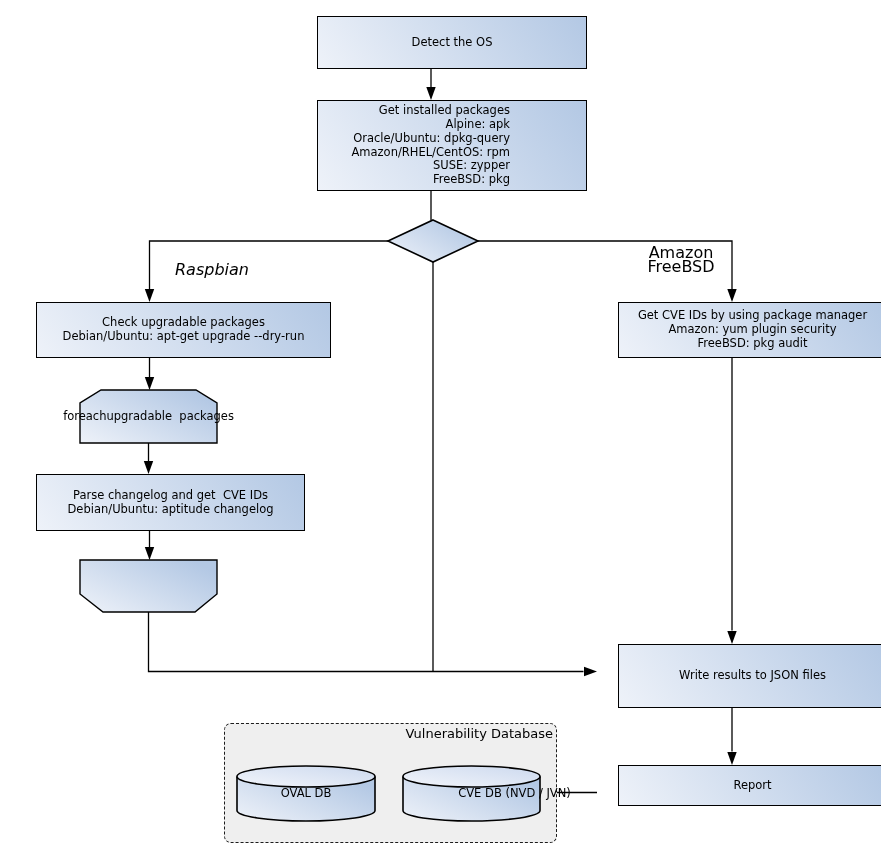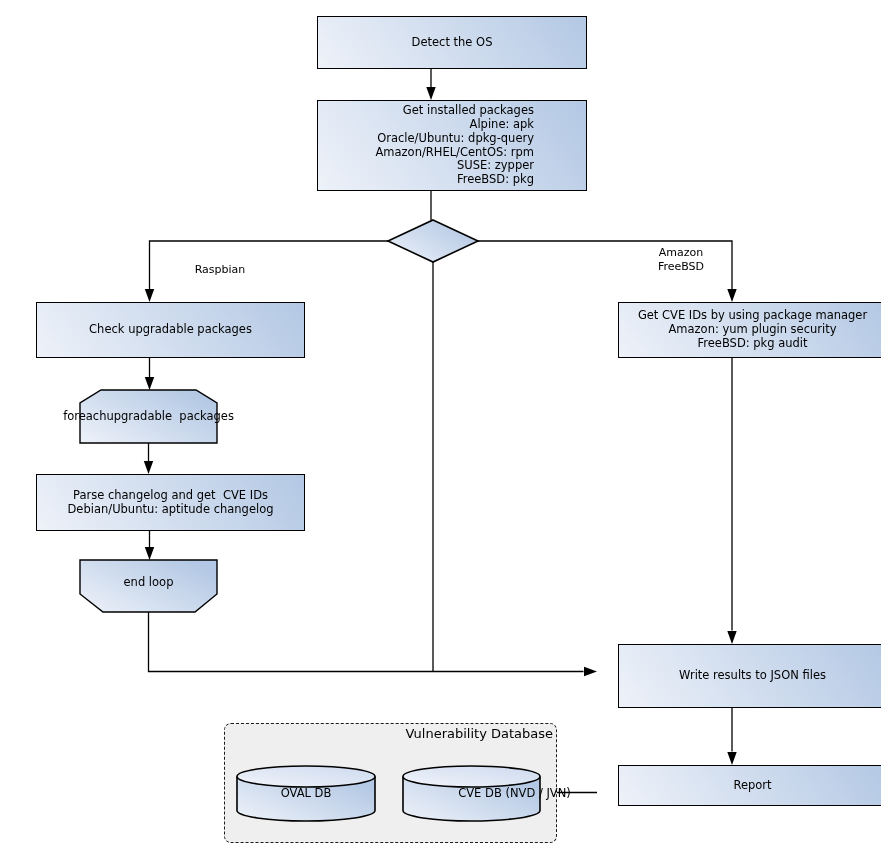--- a/index.html
+++ b/index.html
@@ -14,26 +14,26 @@
     font-family:"DejaVu Sans","Liberation Sans",sans-serif;color:#000;
   }
   svg.layer{position:absolute;left:0;top:0;width:881px;height:857px;}
   .node{
     position:absolute;box-sizing:border-box;
     border:1.5px solid var(--stroke);
     background:linear-gradient(55deg,var(--node-light) 0%,var(--node-dark) 100%);
     display:flex;flex-direction:column;justify-content:center;align-items:center;margin-left:21px;
   }
   .node .ln,.shape-label .ln{white-space:pre;font-size:11.5px;line-height:13.8px;}
-  .node.align-right{align-items:flex-end;padding-right:52px;}
+  .node.align-right{align-items:flex-end;padding-right:76px;}
   .shape-label{
     position:absolute;display:flex;flex-direction:row;
     justify-content:center;align-items:center;text-align:center;
   }
-  .edge-label{position:absolute;font-size:11px;line-height:14px;}
+  .edge-label{position:absolute;font-size:16px;line-height:14px;}
   .edge-label .ln{white-space:pre;}
   .vuln{
     position:absolute;left:224px;top:723px;width:333px;height:120px;
     box-sizing:border-box;border:1.6px dashed #1c1c1c;border-radius:7px;
     background:var(--container-bg);
   }
   .vuln-title{position:absolute;left:224px;top:726px;width:329px;text-align:right;font-size:13px;}
   .cyl-label{position:absolute;font-size:11.5px;text-align:center;white-space:pre;}
 </style>
 </head>
@@ -105,22 +105,23 @@
 
   <div class="node align-right" style="left:296px;top:100px;width:270px;height:91px;">
     <div class="ln">Get installed packages</div>
     <div class="ln">Alpine: apk</div>
     <div class="ln">Oracle/Ubuntu: dpkg-query</div>
     <div class="ln">Amazon/RHEL/CentOS: rpm</div>
     <div class="ln">SUSE: zypper</div>
     <div class="ln">FreeBSD: pkg</div>
   </div>
 
-  <div class="node" style="left:15px;top:302px;width:269px;height:56px;text-align:center;">
+  <div class="node" style="left:15px;top:302px;width:295px;height:56px;text-align:center;">
     <div class="ln">Check upgradable packages</div>
+    <div class="ln">Debian/Ubuntu: apt-get upgrade --dry-run</div>
   </div>
 
   <div class="node" style="left:597px;top:302px;width:269px;height:56px;">
     <div class="ln">Get CVE IDs by using package manager</div>
     <div class="ln">Amazon: yum plugin security</div>
     <div class="ln">FreeBSD: pkg audit</div>
   </div>
 
   <div class="node" style="left:15px;top:474px;width:269px;height:57px;">
     <div class="ln">Parse changelog and get  CVE IDs</div>
@@ -133,25 +134,22 @@
 
   <div class="node" style="left:597px;top:765px;width:269px;height:41px;">
     <div class="ln">Report</div>
   </div>
 
   <div class="shape-label" style="left:80px;top:390px;width:137px;height:53px;">
     <div class="ln">foreach</div>
     <div class="ln">upgradable  packages</div>
   </div>
 
-  <div class="shape-label" style="left:80px;top:558px;width:137px;height:50px;">
-    <div class="ln">end loop</div>
-  </div>
 
-  <div class="edge-label" style="left:175px;top:263px;width:90px;text-align:center;">
+  <div class="edge-label" style="left:175px;top:263px;width:90px;text-align:left;font-style:italic;">
     <div class="ln">Raspbian</div>
   </div>
 
 
   <div class="edge-label" style="left:635px;top:246px;width:92px;text-align:center;">
     <div class="ln">Amazon</div>
     <div class="ln">FreeBSD</div>
   </div>
 
   <div class="vuln-title">Vulnerability Database</div>

